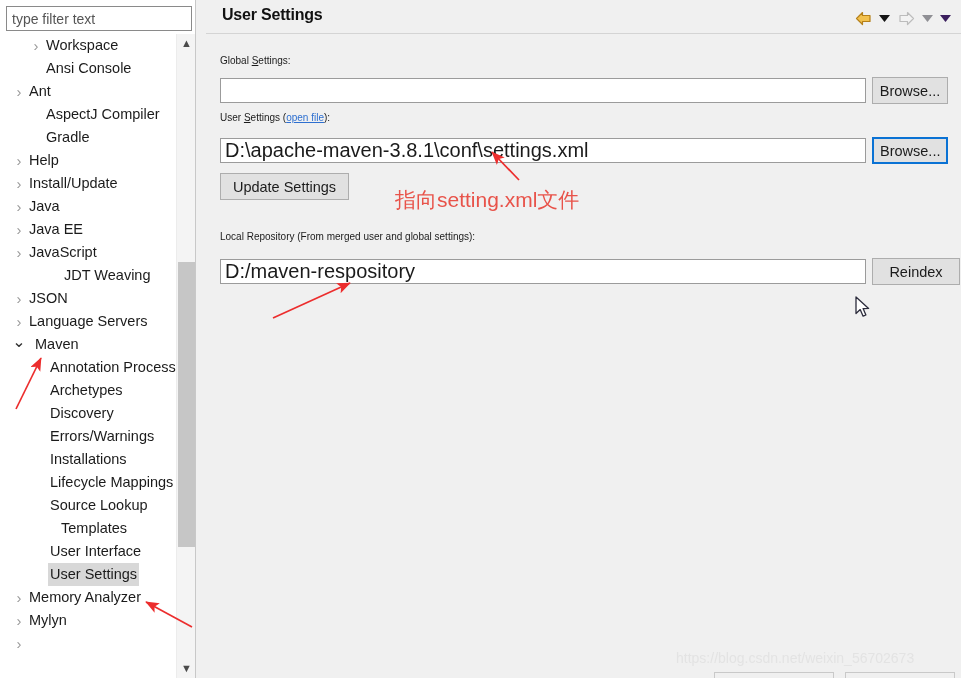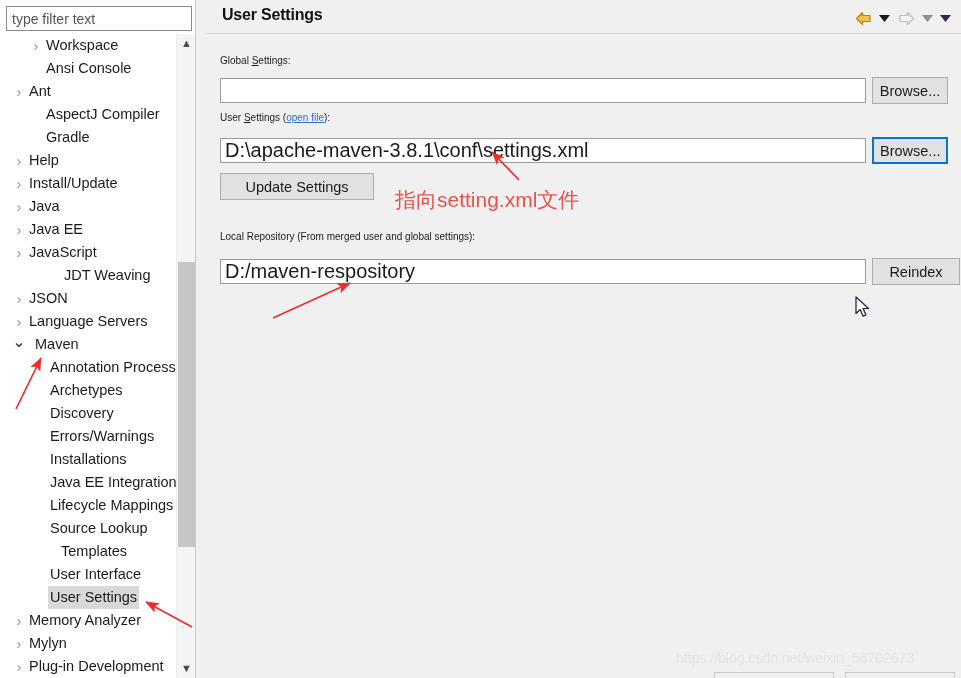--- a/index.html
+++ b/index.html
@@ -359,23 +359,20 @@
         <div class="tree-row">
           <span class="tlabel" style="left: 48px;">Discovery</span>
         </div>
         <div class="tree-row">
           <span class="tlabel" style="left: 48px;">Errors/Warnings</span>
         </div>
         <div class="tree-row">
           <span class="tlabel" style="left: 48px;">Installations</span>
         </div>
         <div class="tree-row">
-          <span class="tlabel" style="left: 48px;">Java EE Integration</span>
-        </div>
-        <div class="tree-row">
           <span class="tlabel" style="left: 48px;">Lifecycle Mappings</span>
         </div>
         <div class="tree-row">
           <span class="tlabel" style="left: 48px;">Source Lookup</span>
         </div>
         <div class="tree-row">
           <span class="tlabel" style="left: 59px;">Templates</span>
         </div>
         <div class="tree-row">
           <span class="tlabel" style="left: 48px;">User Interface</span>
@@ -386,21 +383,20 @@
         <div class="tree-row">
           <span class="twisty" style="left: 10px; font-size: 15px; color: rgb(154, 154, 154);">›</span>
           <span class="tlabel" style="left: 27px;">Memory Analyzer</span>
         </div>
         <div class="tree-row">
           <span class="twisty" style="left: 10px; font-size: 15px; color: rgb(154, 154, 154);">›</span>
           <span class="tlabel" style="left: 27px;">Mylyn</span>
         </div>
         <div class="tree-row">
           <span class="twisty" style="left: 10px; font-size: 15px; color: rgb(154, 154, 154);">›</span>
-          <span class="tlabel" style="left: 27px;">Plug-in Development</span>
         </div>
       </div>
 
     <div id="tree-scrollbar">
       <div class="sb-arrow up">▲</div>
       <div class="sb-thumb"></div>
       <div class="sb-arrow down">▼</div>
     </div>
   </div>
 
@@ -449,21 +445,21 @@
       </div>
       <input class="text-input" type="text" style="left: 14px; top: 44px; width: 646px;" value="">
       <button class="push-btn" style="left:666px; top:43px; width:76px;">Browse...</button>
 
       <div class="field-label" style="left:14px; top:78px;">
         <span>User </span><u>S</u><span>ettings (</span><a class="openlink" href="#">open file</a><span>):</span>
       </div>
       <input class="text-input" type="text" style="left: 14px; top: 104px; width: 646px;" value="D:\apache-maven-3.8.1\conf\settings.xml">
       <button class="push-btn focused" style="left:666px; top:103px; width:76px;">Browse...</button>
 
-      <button class="push-btn" style="left:14px; top:139px; width:154px;">Update Settings</button>
+      <button class="push-btn" style="left:14px; top:139px; width:129px;">Update Settings</button>
 
       <div class="field-label" style="left:14px; top:197px;">Local Repository (From merged user and global settings):</div>
       <input class="text-input" type="text" style="left: 14px; top: 225px; width: 646px;" value="D:/maven-respository">
       <button class="push-btn" style="left:666px; top:224px; width:88px;">Reindex</button>
     </div>
   </div>
 </div>
 
 <svg id="annotations">
   <defs>

